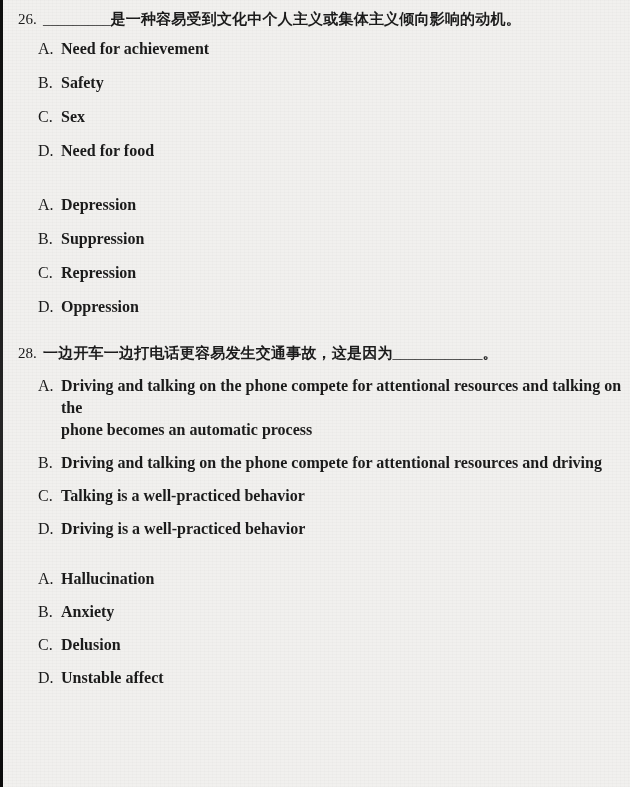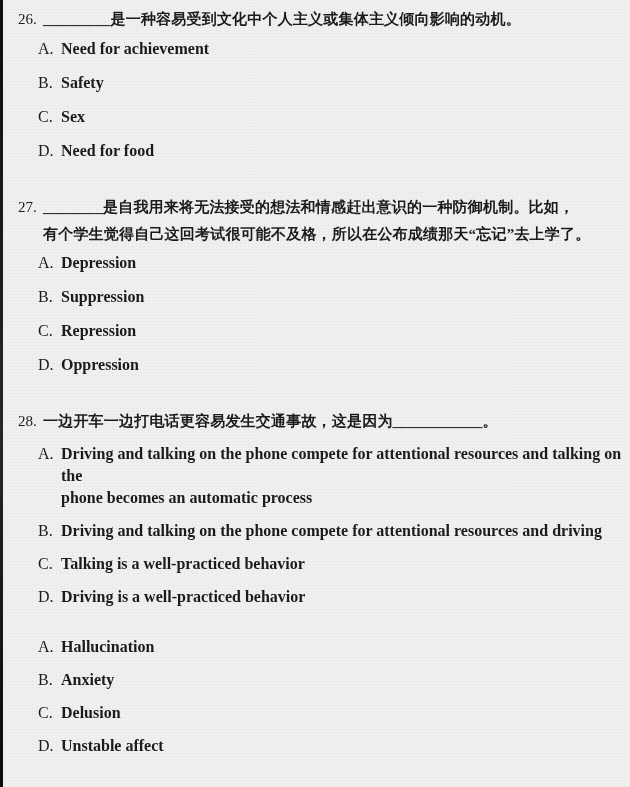--- a/index.html
+++ b/index.html
@@ -35,35 +35,35 @@
     font-size:15px; line-height:27px;
   }
   .qstem {
     flex:1;
     font-size:15px; line-height:27px;
     font-weight:600;
     letter-spacing:0.2px;
   }
   .stem-line2 { display:block; }
   .blank {
-    font-weight:700; letter-spacing:0;
+    font-weight:400; letter-spacing:0;
     white-space:nowrap;
   }
   .options { margin:5px 0 0 20px; }
   .option {
     display:flex;
     margin-bottom:12px;
     font-size:16px; line-height:22px;
   }
   .olet { flex:0 0 23px; }
   .otext { flex:1; }
   .oline { display:block;font-weight:bold; }
 
   .q27 { margin-top:32px; }
-  .q28 { margin-top:32px; }
+  .q28 { margin-top:22px; }
   .q29 { margin-top:28px; }
   .q27 .options { margin-top:4px; }
   .q28 .options { margin-top:8px; }
   .q28 .option  { margin-bottom:11px; }
   .q29 .options { margin-top:4px; }
   .q29 .option  { margin-bottom:11px; }
 </style>
 </head>
 <body>
 
@@ -99,24 +99,20 @@
       <div class="option">
         <span class="olet">D.</span>
         <span class="otext">
             <span class="oline">Need for food</span>
           </span>
       </div>
     </div>
   </div>
 
   <div class="question q27">
-    <div class="qrow">
-      <span class="qnum">27.</span>
-      <div class="qstem"><span class="blank">________</span><span>是自我用来将无法接受的想法和情感赶出意识的一种防御机制。比如，</span><span class="stem-line2">有个学生觉得自己这回考试很可能不及格，所以在公布成绩那天“忘记”去上学了。</span></div>
-    </div>
     <div class="options">
       <div class="option">
         <span class="olet">A.</span>
         <span class="otext">
             <span class="oline">Depression</span>
           </span>
       </div>
       <div class="option">
         <span class="olet">B.</span>
         <span class="otext">

